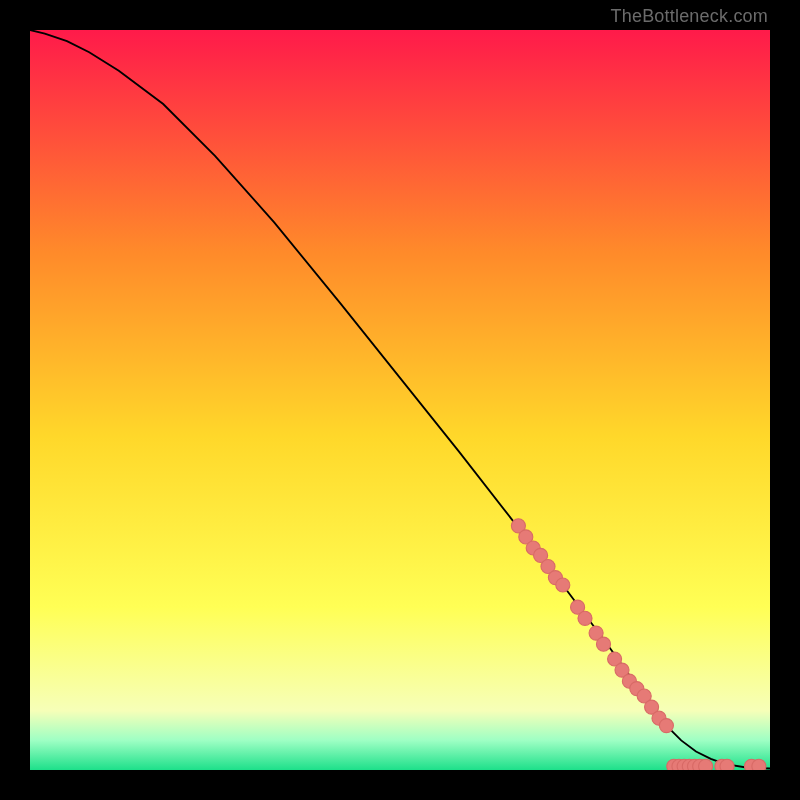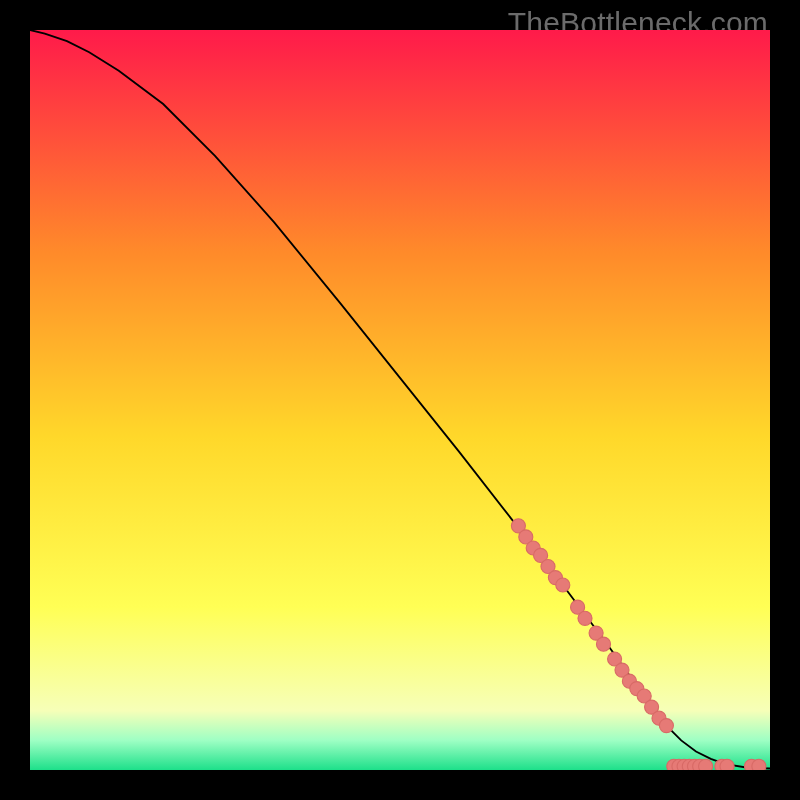--- a/index.html
+++ b/index.html
@@ -25,21 +25,21 @@
   }
   .curve-layer,
   .points-layer {
     position: absolute;
     inset: 0;
   }
   .watermark {
     position: absolute;
     top: 6px;
     right: 32px;
-    font-size: 30px;
+    font-size: 18px;
     color: #6b6b6b;
     font-weight: 500;
     letter-spacing: 0.2px;
   }
 </style>
 </head>
 <body>
 
 <div class="watermark">TheBottleneck.com</div>
 

